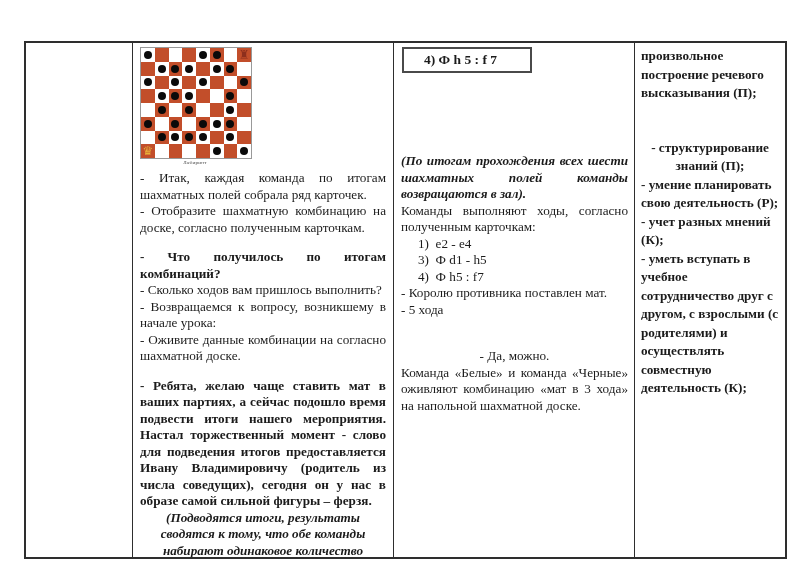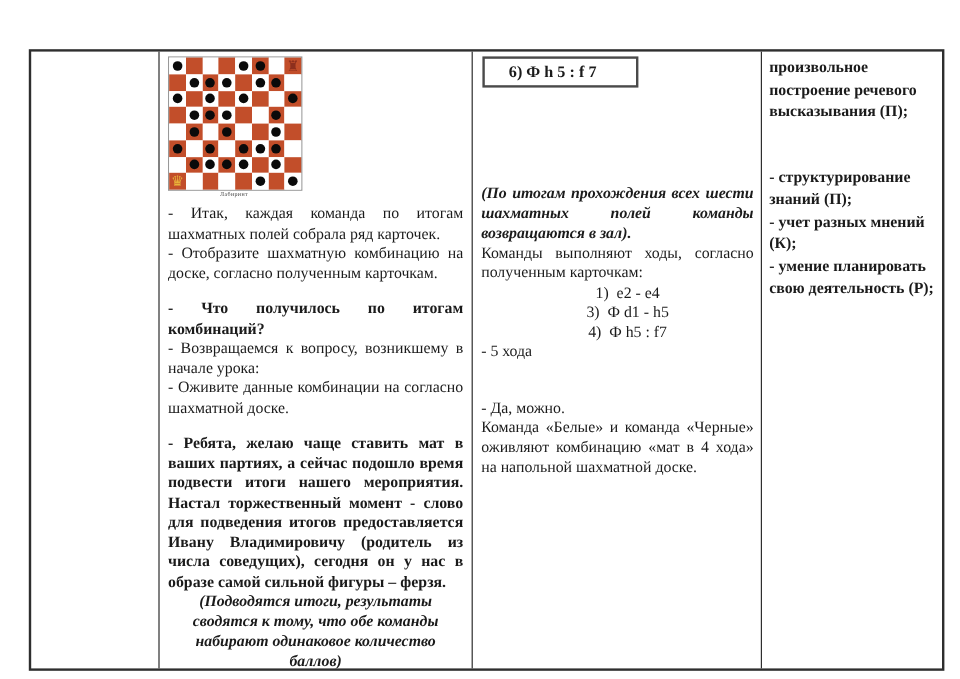--- a/index.html
+++ b/index.html
@@ -18,21 +18,21 @@
   .c0{width:106px;}
   .c1{width:261px;padding:2px 7px 2px 7px;}
   .c2{width:241px;padding:2px 6px 2px 7px;}
   .c3{flex:1;padding:4px 6px 2px 6px;}
   p{margin:0;font-size:13.2px;line-height:16.5px;}
   .c3 p{line-height:18.5px;font-weight:bold;}
   .just{text-align:justify;}
   .center{text-align:center;}
   .bi{font-weight:bold;font-style:italic;}
   .gap{margin-top:13px;font-weight:bold;}
-  .gap-lg{margin-top:30px;}
+  .gap-lg{margin-top:30px;text-align:center;}
   .c3 .gap-lg{margin-top:36px;}
   
   .board-wrap{width:110px;margin:2px 0 4px 0;}
   .board{
     width:110px;height:110px;display:grid;
     grid-template-columns:repeat(8,1fr);grid-template-rows:repeat(8,1fr);
     border:1px solid #999;box-sizing:content-box;
   }
   .bcell{position:relative;}
   .dot{
@@ -47,21 +47,21 @@
     font-size:5px;line-height:7px;text-align:center;color:#444;
     width:110px;letter-spacing:.3px;
   }
   
   .hdr-box{
     width:130px;box-sizing:border-box;border:2px solid #4a4a4a;
     margin:2px 0 0 1px;padding:3px 4px 3px 20px;
     font-weight:bold;font-size:13.5px;line-height:16px;white-space:pre-wrap;
   }
   .after-hdr{margin-top:80px;font-style:italic;}
-  .moves{padding-left:17px;text-align:center;}
+  .moves{padding-left:17px;}
   .moves p{white-space:pre-wrap;}
 </style>
 </head>
 <body>
 
 <div class="doc-table">
 
   <div class="cell c0"></div>
 
   <div class="cell c1">
@@ -196,41 +196,44 @@
           <div class="bcell" style="background: rgb(194, 78, 42);"></div>
           <div class="bcell" style="background: rgb(255, 255, 255);">
             <span class="dot" style="background: rgb(10, 10, 10);"></span>
           </div>
         </div>
       <div class="board-caption">Лабиринт</div>
     </div>
     <p class="just">- Итак, каждая команда по итогам шахматных полей собрала ряд карточек.</p>
     <p class="just">- Отобразите шахматную комбинацию на доске, согласно полученным карточкам.</p>
     <p class="just gap">- Что получилось по итогам комбинаций?</p>
+    <p class="just">- Сколько ходов вам пришлось выполнить?</p>
     <p class="just">- Возвращаемся к вопросу, возникшему в начале урока:</p>
     <p class="just">- Оживите данные комбинации на согласно шахматной доске.</p>
     <p class="just gap">- Ребята, желаю чаще ставить мат в ваших партиях, а сейчас подошло время подвести итоги нашего мероприятия. Настал торжественный момент - слово для подведения итогов предоставляется Ивану Владимировичу (родитель из числа соведущих), сегодня он у нас в образе самой сильной фигуры – ферзя.</p>
     <p class="center bi">(Подводятся итоги, результаты сводятся к тому, что обе команды набирают одинаковое количество баллов)</p>
 
   </div>
 
   <div class="cell c2">
-    <div class="hdr-box">6) Ф h 5 : f 7</div>
+    <div class="hdr-box">4) Ф h 5 : f 7</div>
     <p class="just bi after-hdr">(По итогам прохождения всех шести шахматных полей команды возвращаются в зал).</p>
     <p class="just">Команды выполняют ходы, согласно полученным карточкам:</p>
     <div class="moves">
       <p>1)  e2 - e4</p>
       <p>3)  Ф d1 - h5</p>
       <p>4)  Ф h5 : f7</p>
     </div>
+    <p>- Королю противника поставлен мат.</p>
     <p>- 5 хода</p>
     <p class="gap-lg">- Да, можно.</p>
-    <p class="just">Команда «Белые» и команда «Черные» оживляют комбинацию «мат в 4 хода» на напольной шахматной доске.</p>
+    <p class="just">Команда «Белые» и команда «Черные» оживляют комбинацию «мат в 3 хода» на напольной шахматной доске.</p>
   </div>
 
   <div class="cell c3">
     <p>произвольное построение речевого высказывания (П);</p>
     <p class="gap-lg">- структурирование знаний (П);</p>
+    <p>- умение планировать свою деятельность (Р);</p>
     <p>- учет разных мнений (К);</p>
-    <p>- умение планировать свою деятельность (Р);</p>
+    <p>- уметь вступать в учебное сотрудничество друг с другом, с взрослыми (с родителями) и осуществлять совместную деятельность (К);</p>
   </div>
 
 </div>
 
 </body></html>

